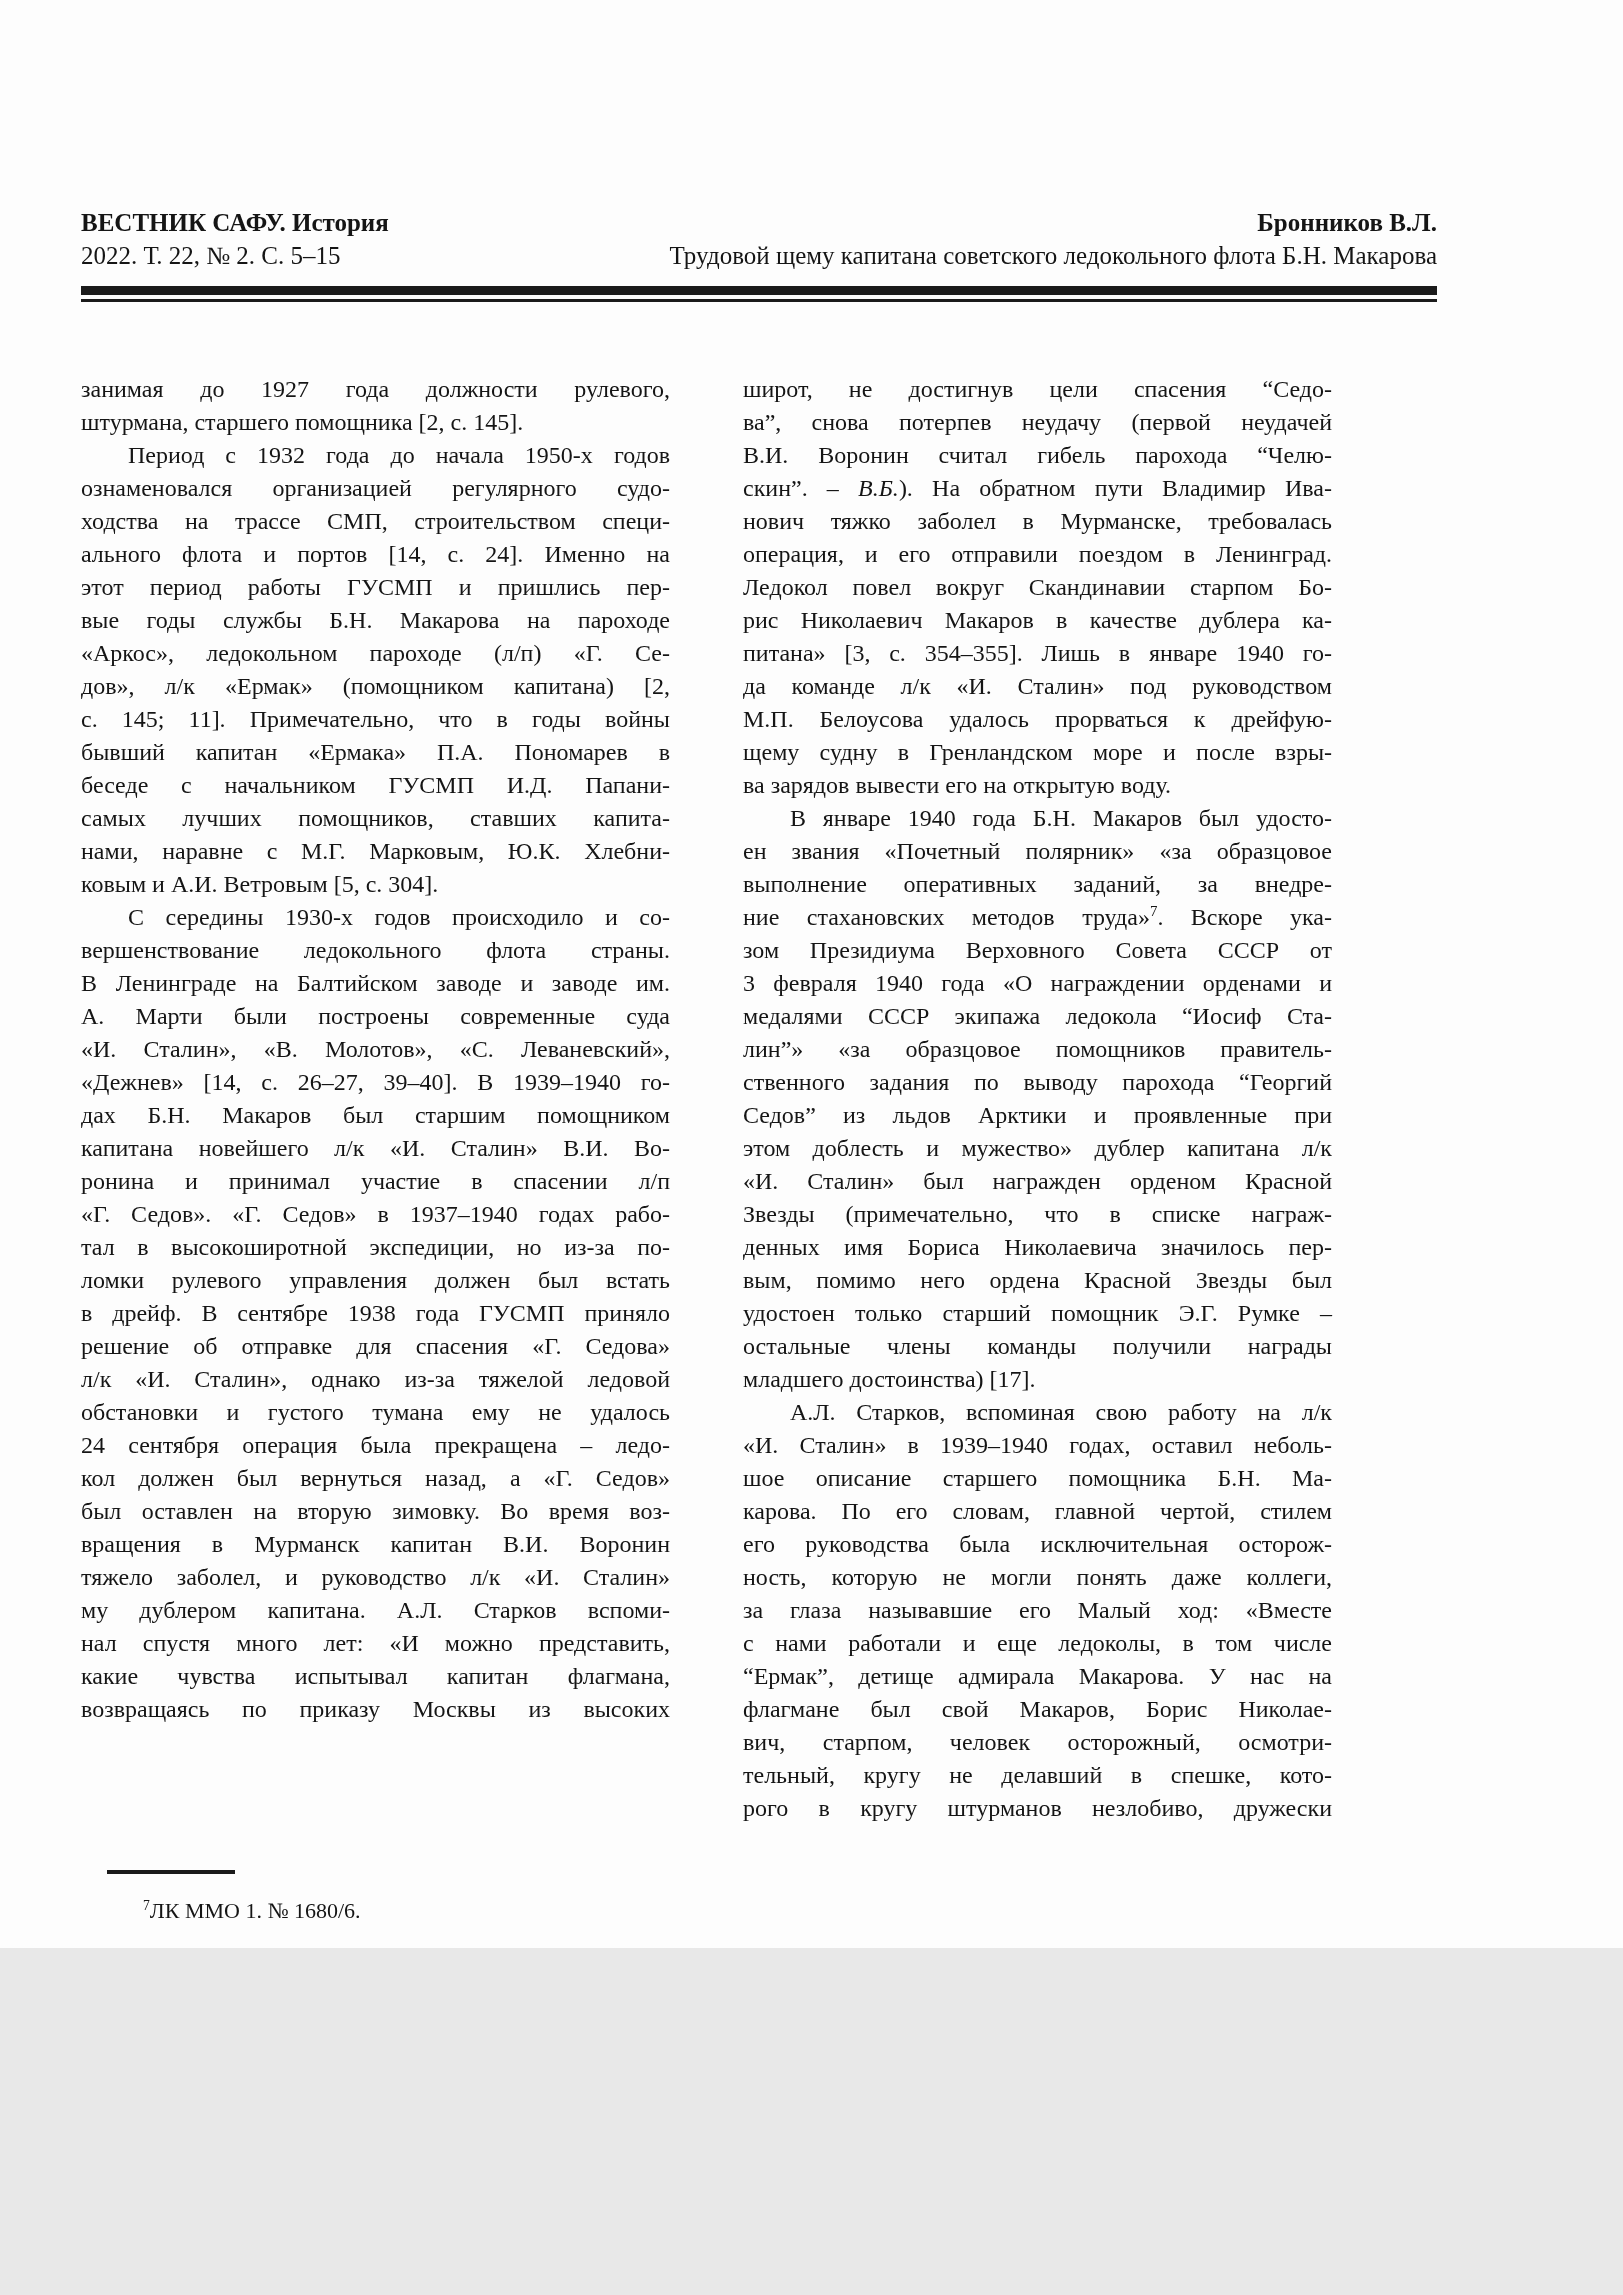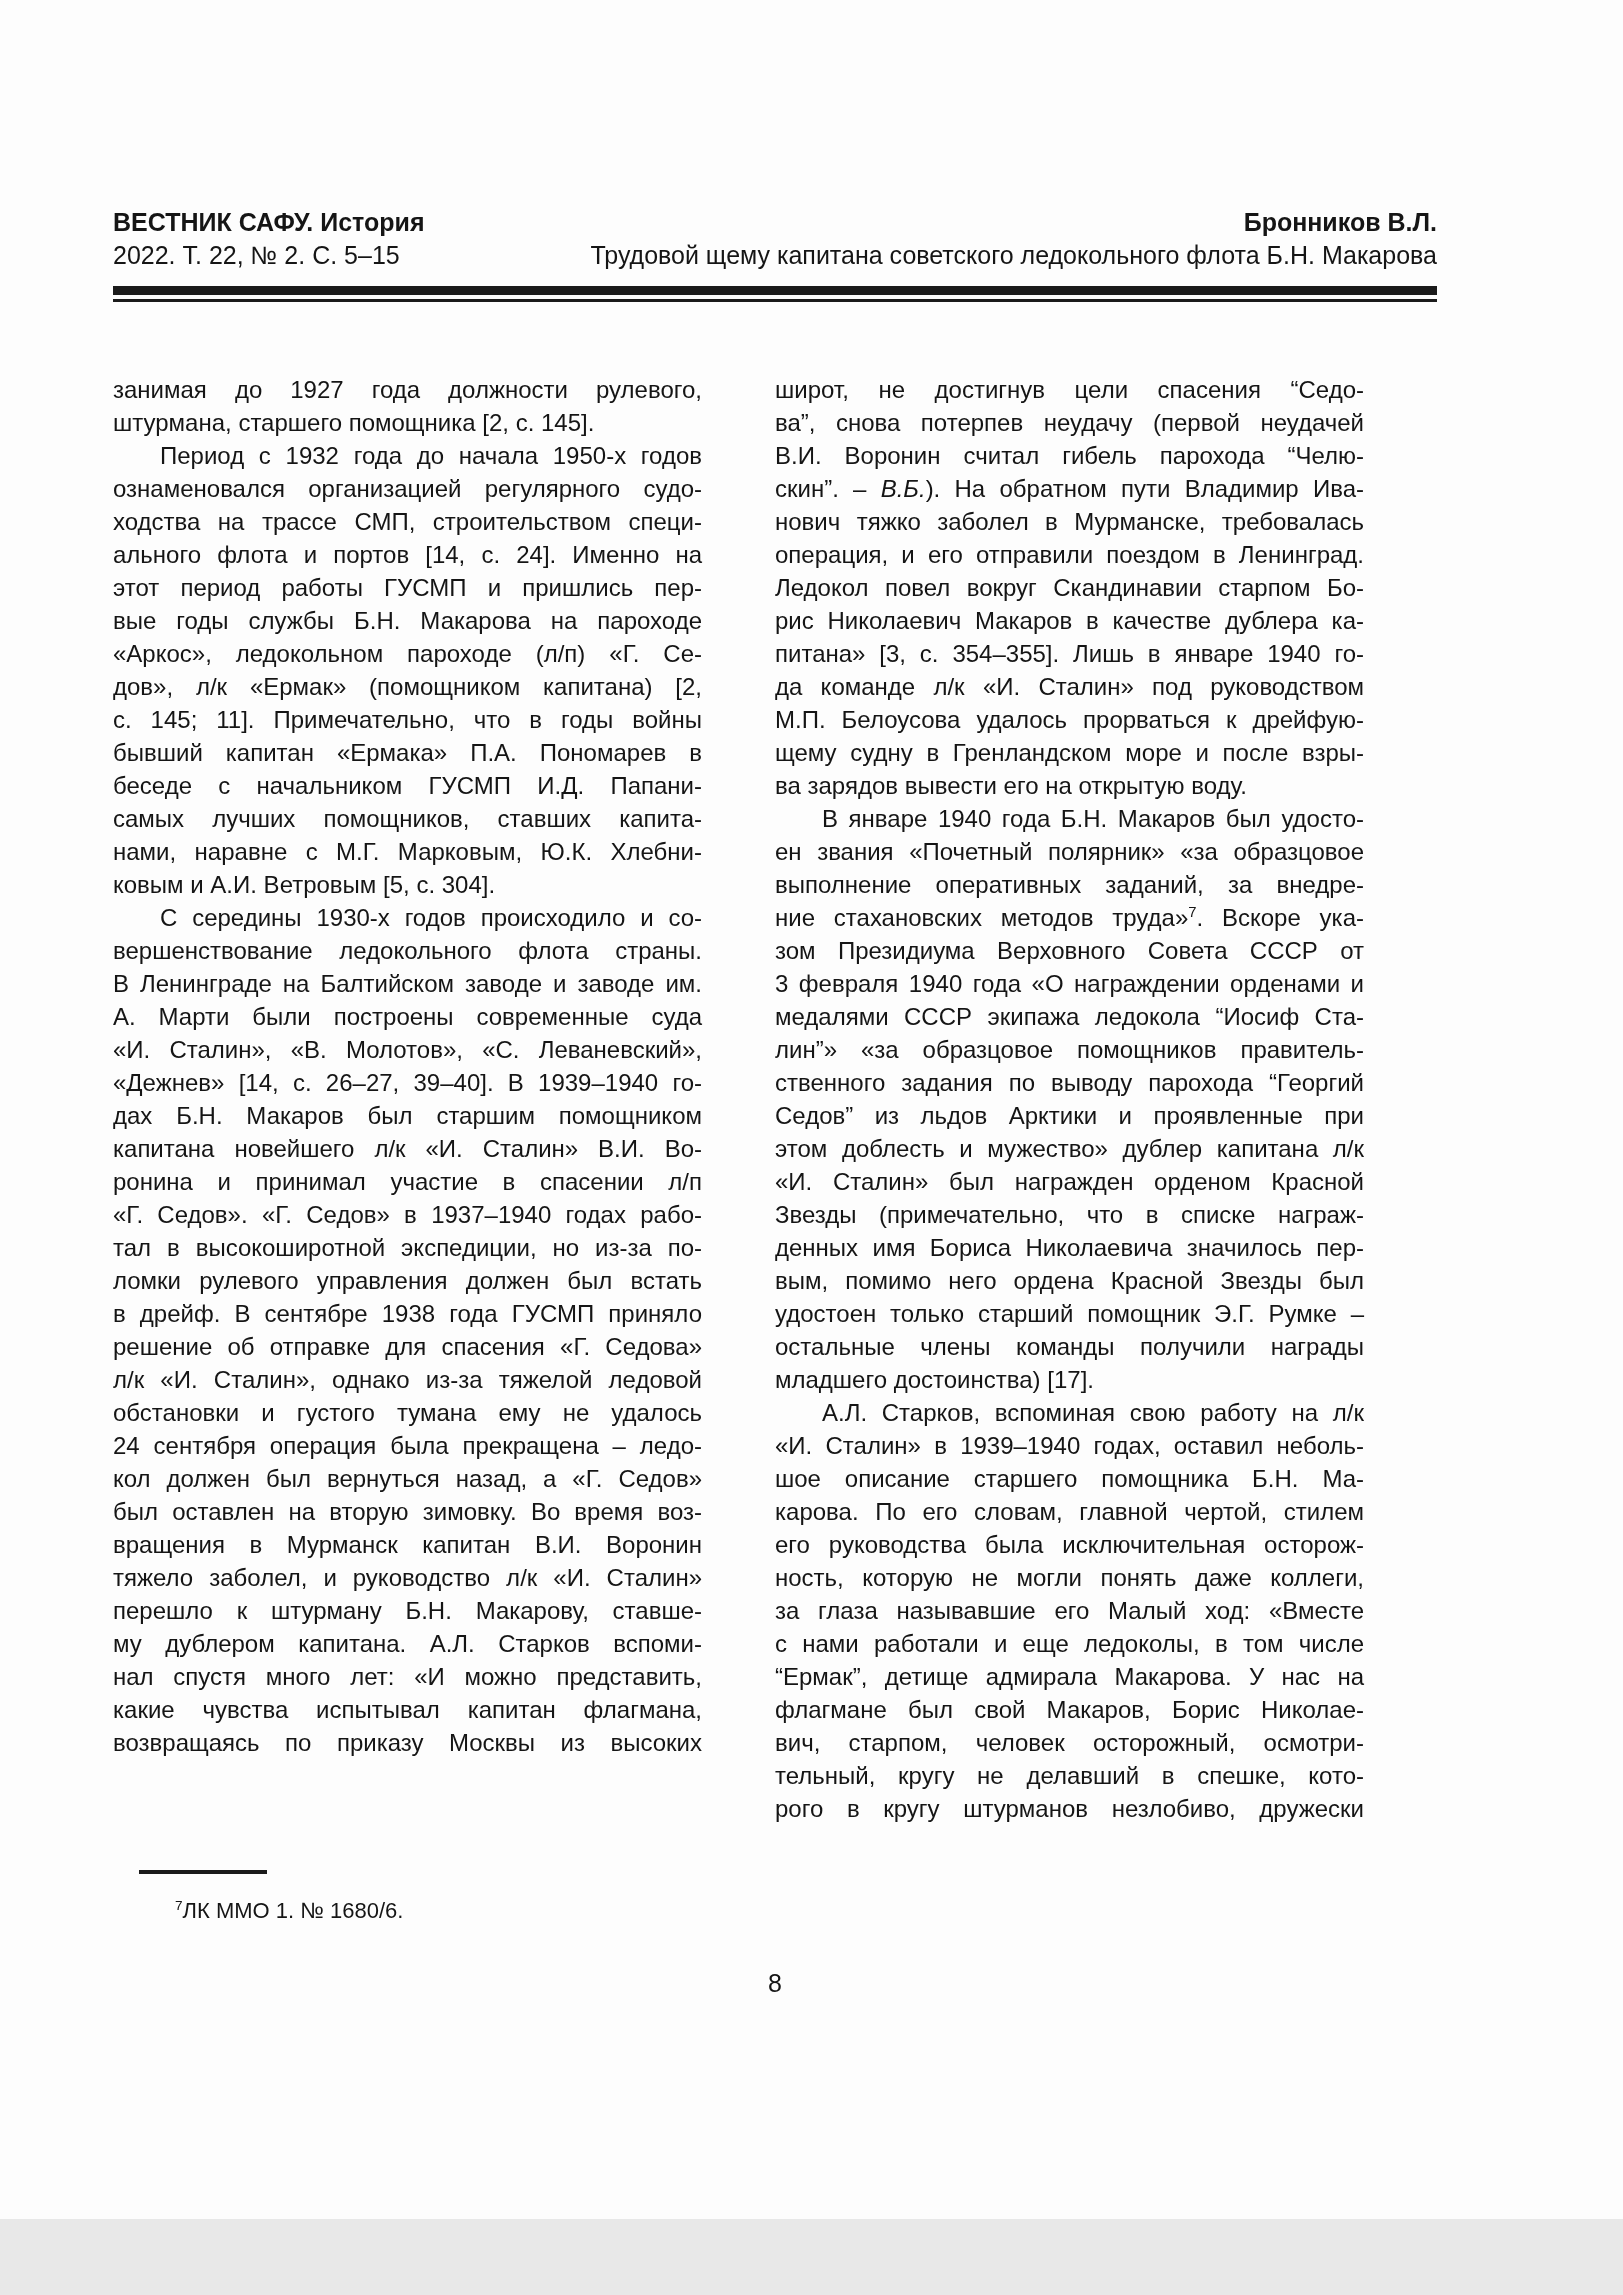--- a/index.html
+++ b/index.html
@@ -4,26 +4,26 @@
 <style>
   :root{
     --text-color:#151515;
     --rule-color:#1b1b1b;
     --bg-color:#fdfdfd;
   }
   html,body{margin:0;padding:0;}
   body{background:#e8e8e8;}
   .page{
     position:relative;
-    width:1623px;height:2219px;
+    width:1623px;height:1948px;
     margin:0 auto;
     background:var(--bg-color);
     box-sizing:border-box;
-    padding:206px 186px 0 113px;
-    font-family:Liberation Sans, sans-serif;
+    padding:206px 186px 0 81px;
+    font-family:Liberation Serif, serif;
     color:var(--text-color);
   }
   .header-row{
     display:flex;justify-content:space-between;align-items:baseline;
     line-height:33px;font-size:25px;
   }
   .journal,.author{font-weight:700;}
   .issue,.article-title{font-weight:400;}
   .article-title{text-align:right;}
   .rule-thick{height:8.5px;background:var(--rule-color);margin-top:14.4px;}
@@ -122,21 +122,20 @@
         <div class="line">ломки рулевого управления должен был встать</div>
         <div class="line">в дрейф. В сентябре 1938 года ГУСМП приняло</div>
         <div class="line">решение об отправке для спасения «Г. Седова»</div>
         <div class="line">л/к «И. Сталин», однако из-за тяжелой ледовой</div>
         <div class="line">обстановки и густого тумана ему не удалось</div>
         <div class="line">24 сентября операция была прекращена – ледо-</div>
         <div class="line">кол должен был вернуться назад, а «Г. Седов»</div>
         <div class="line">был оставлен на вторую зимовку. Во время воз-</div>
         <div class="line">вращения в Мурманск капитан В.И. Воронин</div>
         <div class="line">тяжело заболел, и руководство л/к «И. Сталин»</div>
-        <div class="line">перешло к штурману Б.Н. Макарову, ставше-</div>
         <div class="line">му дублером капитана. А.Л. Старков вспоми-</div>
         <div class="line">нал спустя много лет: «И можно представить,</div>
         <div class="line">какие чувства испытывал капитан флагмана,</div>
         <div class="line">возвращаясь по приказу Москвы из высоких</div>
       </div>
     <div class="column" id="col-right">
         <div class="line">широт, не достигнув цели спасения “Седо-</div>
         <div class="line">ва”, снова потерпев неудачу (первой неудачей</div>
         <div class="line">В.И. Воронин считал гибель парохода “Челю-</div>
         <div class="line">скин”. – <i>В.Б.</i>). На обратном пути Владимир Ива-</div>

